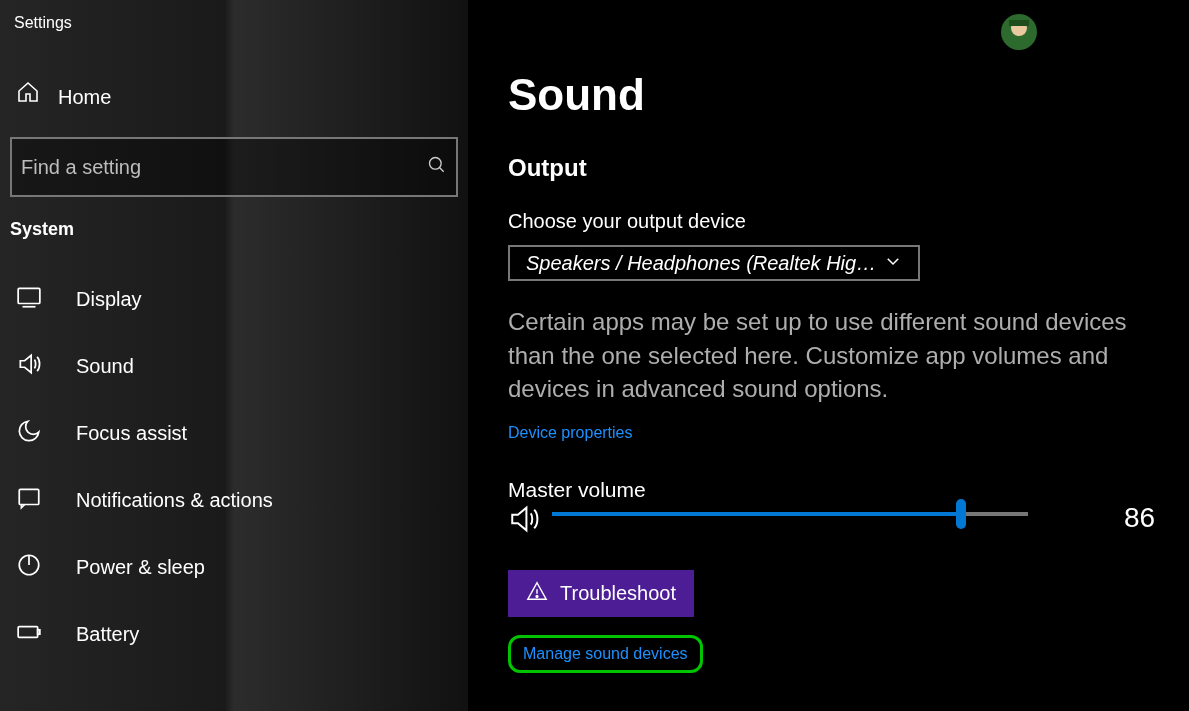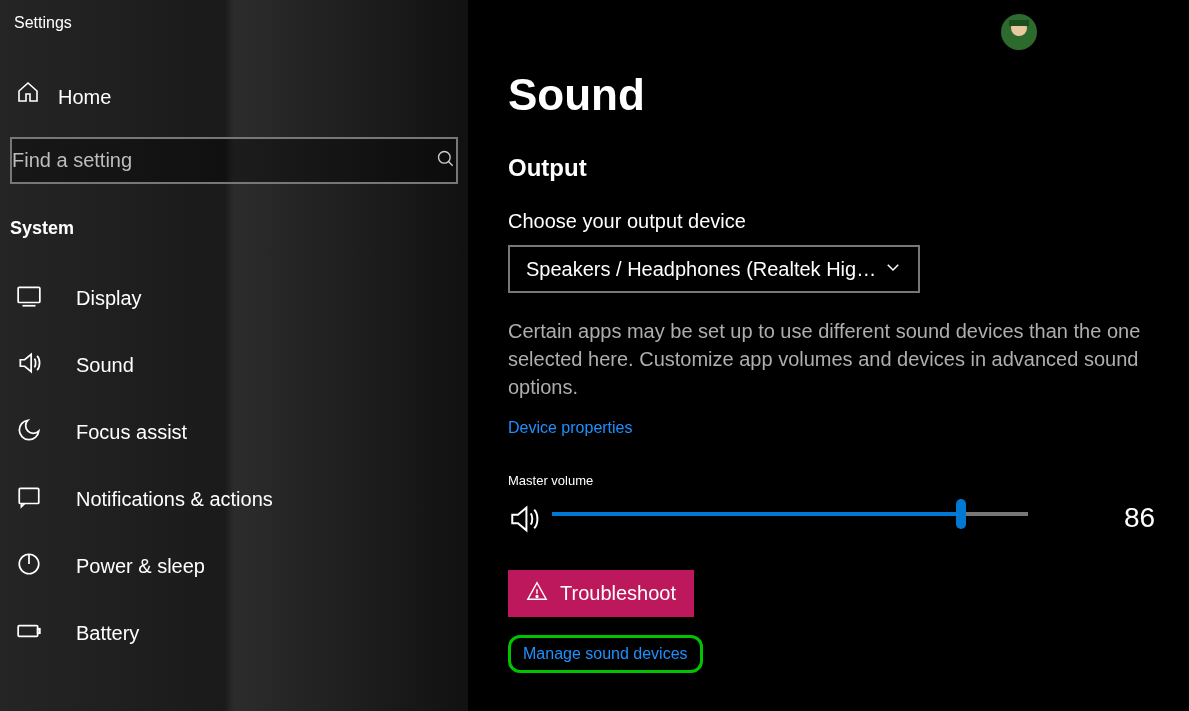--- a/index.html
+++ b/index.html
@@ -34,23 +34,23 @@
     font-size: 20px;
     cursor: pointer;
   }
   .home-row svg { width: 24px; height: 24px; }
   .search-box {
     display: flex;
     align-items: center;
     justify-content: space-between;
     border: 2px solid #777;
     background: rgba(0,0,0,0.35);
-    height: 47px;
-    padding: 0 0;
-    margin-bottom: 34px;
+    height: 60px;
+    padding: 0 9px;
+    margin-bottom: 22px;
   }
   .search-box input {
     background: transparent;
     border: none;
     outline: none;
     color: #ccc;
     font-size: 20px;
     width: 360px;
   }
   .search-box input::placeholder { color: #bdbdbd; }
@@ -78,42 +78,43 @@
     position: relative;
   }
   .page-title { font-size: 44px; font-weight: 600; margin-bottom: 34px; }
   .subhead { font-size: 24px; font-weight: 600; margin-bottom: 28px; }
   .field-label { font-size: 20px; margin-bottom: 12px; }
   .dropdown {
     display: flex;
     align-items: center;
     justify-content: space-between;
     width: 412px;
-    height: 48px;
+    height: 36px;
     border: 2px solid #777;
     padding: 0 16px;
     font-size: 20px;
     margin-bottom: 24px;
     cursor: pointer;
+    font-style: italic;
   }
   .dropdown svg { width: 18px; height: 18px; }
   .desc {
-    font-size: 20px;
+    font-size: 24px;
     color: #aeaeae;
     max-width: 660px;
     line-height: 1.4;
     margin-bottom: 18px;
   }
   .link {
     color: #1e90ff;
     font-size: 16px;
     display: inline-block;
     cursor: pointer;
   }
-  .mv-label { font-size: 13px; margin-top: 36px; margin-bottom: 14px; }
+  .mv-label { font-size: 21px; margin-top: 36px; }
   .vol-row {
     display: flex;
     align-items: flex-start;
     gap: 10px;
   }
   .vol-row svg { width: 34px; height: 34px; }
   .slider-wrap {
     position: relative;
     width: 476px;
     height: 24px;
@@ -137,21 +138,21 @@
     left: 86%;
   }
   .vol-value {
     font-size: 28px;
     margin-left: 86px;
   }
   .troubleshoot {
     display: inline-flex;
     align-items: center;
     gap: 12px;
-    background: #be185d;
+    background: #4c1d95;
     border: none;
     color: #fff;
     font-size: 20px;
     padding: 10px 18px;
     margin-top: 30px;
     cursor: pointer;
   }
   .troubleshoot svg { width: 22px; height: 22px; }
   .manage-wrap {
     display: inline-block;

